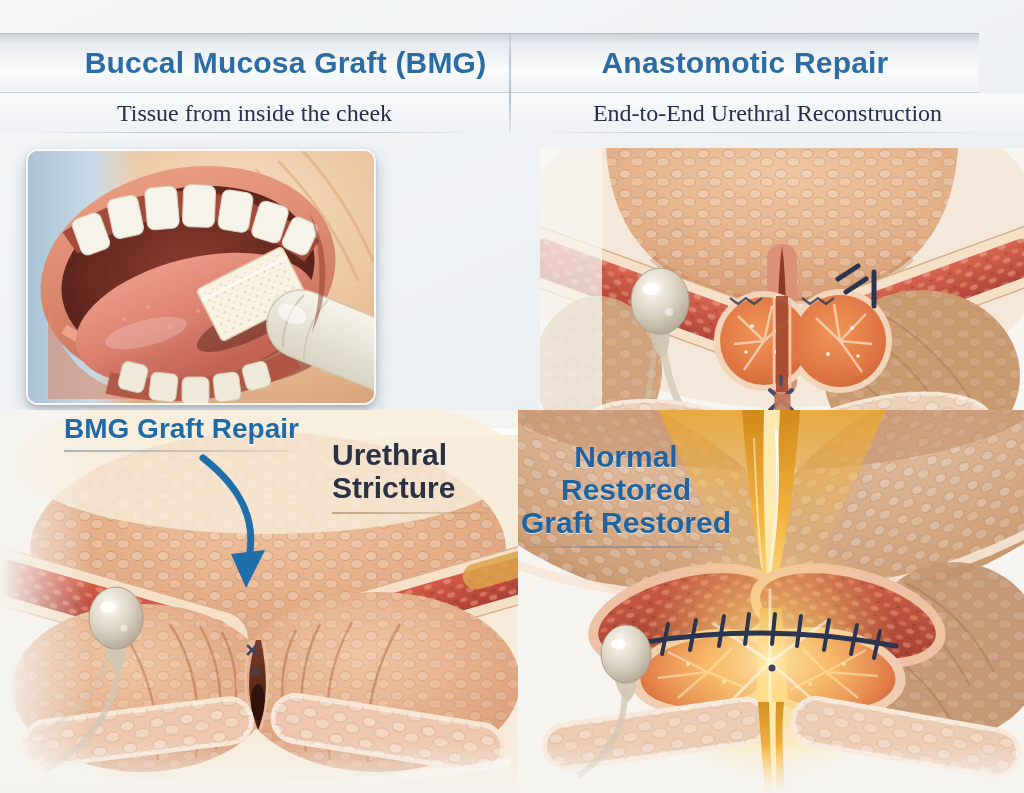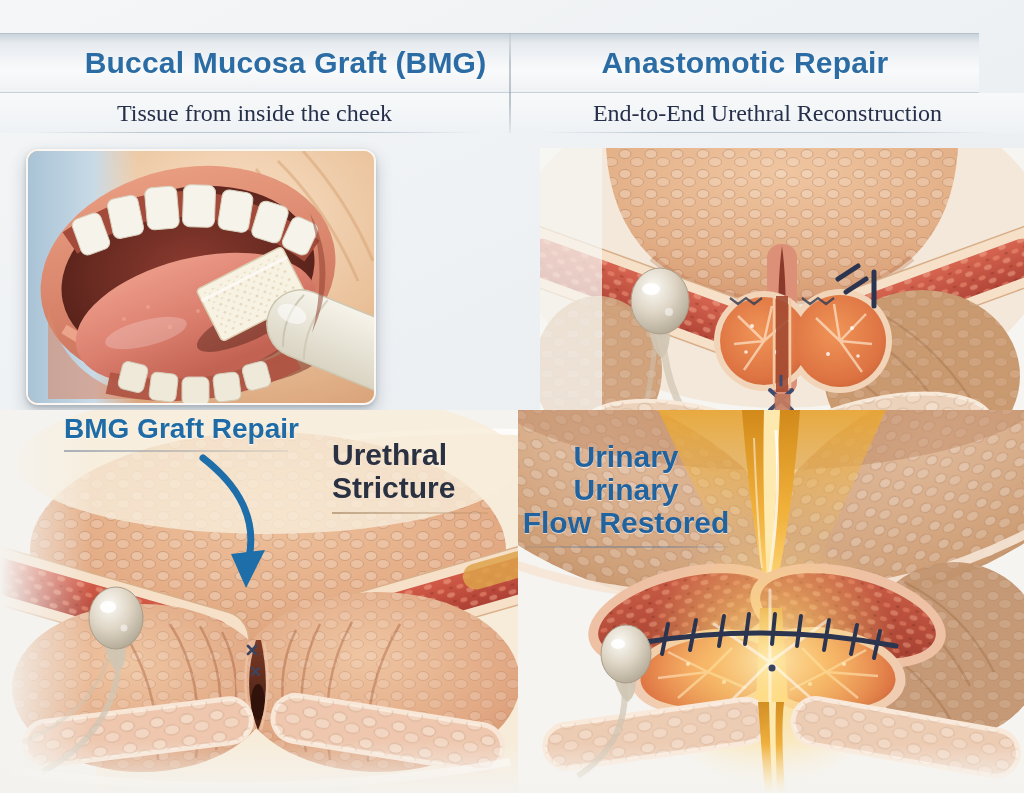--- a/index.html
+++ b/index.html
@@ -592,18 +592,18 @@
     <div class="rule"></div>
   </div>
 
   <div class="flabel label-stricture">
     <div>Urethral</div>
     <div>Stricture</div>
     <div class="rule"></div>
   </div>
 
   <div class="flabel label-flow">
-    <div>Urinary Urinary</div>
-    <div>Flow Restored</div>
+    <div>Normal Restored</div>
+    <div>Graft Restored</div>
     <div class="rule"></div>
   </div>
 
 </div>
 
 </body></html>

